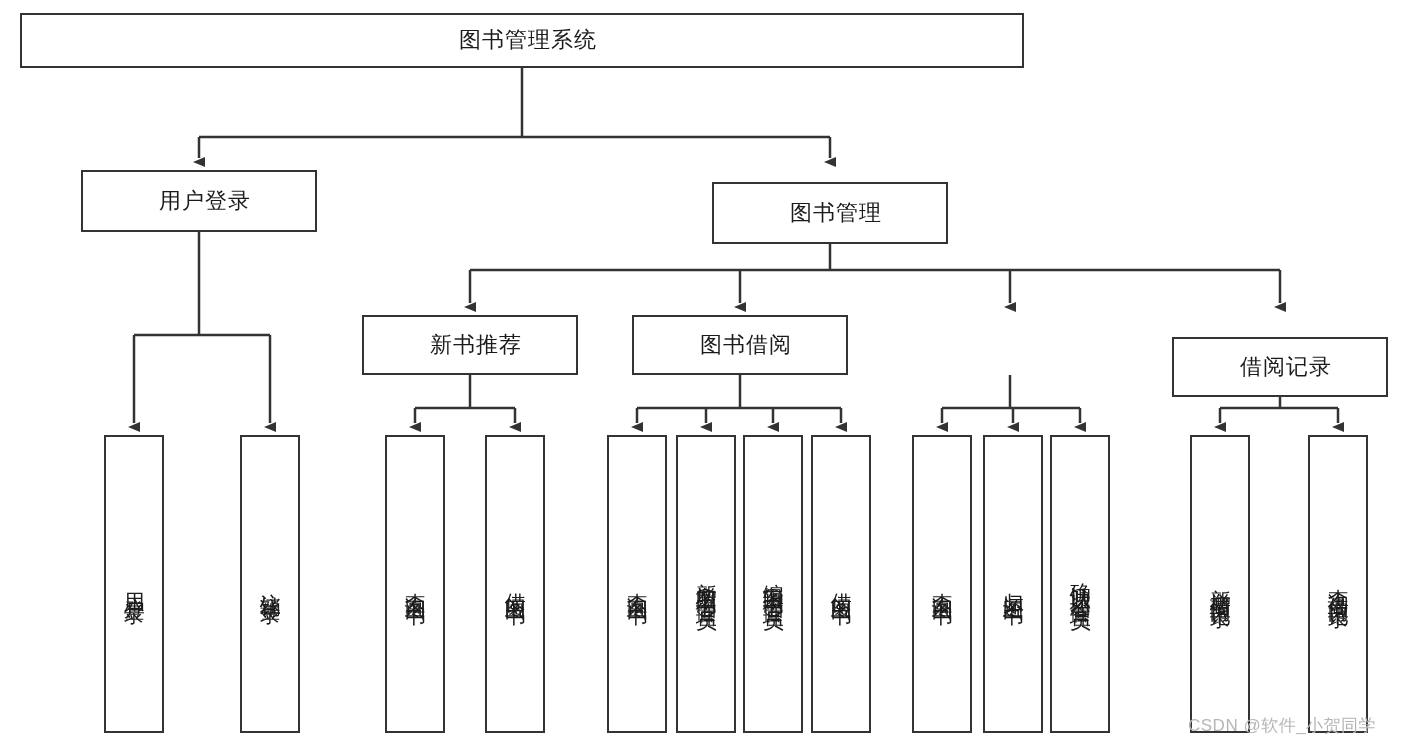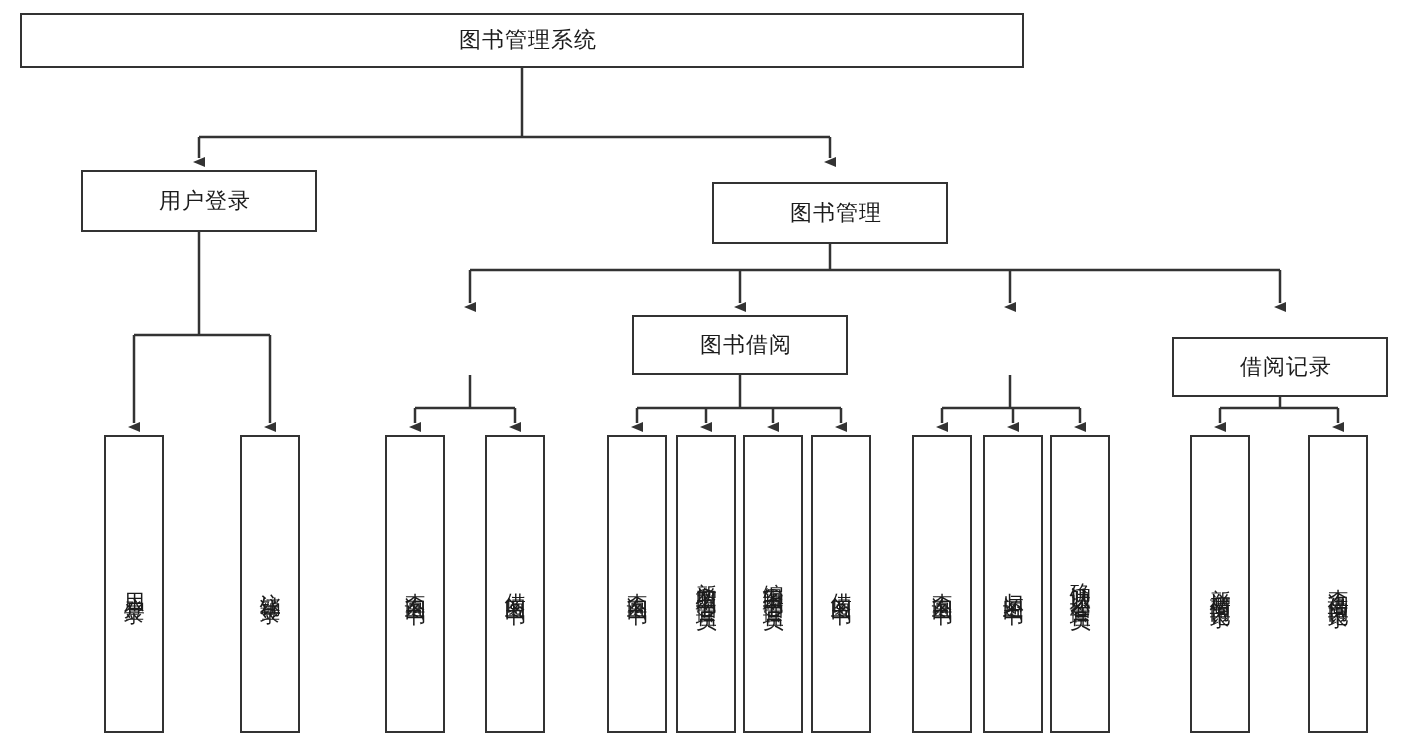--- a/index.html
+++ b/index.html
@@ -126,20 +126,23 @@
     <span>图书管理系统</span>
   </div>
 
   <div class="node horiz" id="node-l2-0" style="left: 81px; top: 170px; width: 236px; height: 62px;">
     <span>用户登录</span>
   </div>
   <div class="node horiz" id="node-l2-1" style="left: 712px; top: 170px; width: 236px; height: 62px; margin-top: 12px;">
     <span>图书管理</span>
   </div>
 
+  <div class="node horiz" id="node-l3-0" style="left: 362px; top: 315px; width: 216px; height: 60px;">
+    <span>新书推荐</span>
+  </div>
   <div class="node horiz" id="node-l3-1" style="left: 632px; top: 315px; width: 216px; height: 60px;">
     <span>图书借阅</span>
   </div>
   <div class="node horiz" id="node-l3-3" style="left: 1172px; top: 315px; width: 216px; height: 60px; margin-top: 22px;">
     <span>借阅记录</span>
   </div>
 
   <div class="node vert" id="node-leaf-0" style="left: 104px; top: 435px; width: 60px; height: 298px;">
     <span class="vtext">用户登录</span>
   </div>
@@ -173,13 +176,14 @@
   <div class="node vert" id="node-leaf-10" style="left: 1050px; top: 435px; width: 60px; height: 298px;">
     <span class="vtext">确认归还（管理员）</span>
   </div>
   <div class="node vert" id="node-leaf-11" style="left: 1190px; top: 435px; width: 60px; height: 298px;">
     <span class="vtext">新增借阅记录</span>
   </div>
   <div class="node vert" id="node-leaf-12" style="left: 1308px; top: 435px; width: 60px; height: 298px;">
     <span class="vtext">查询借阅记录</span>
   </div>
 
+  <div id="watermark">CSDN @软件_小贺同学</div>
 </div>
 
 </body></html>

